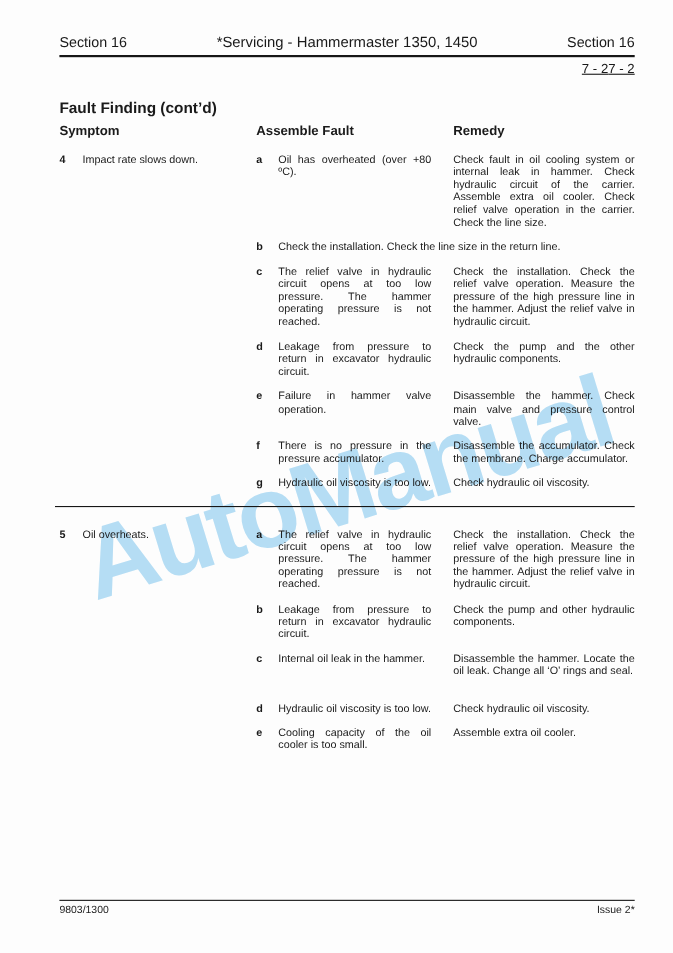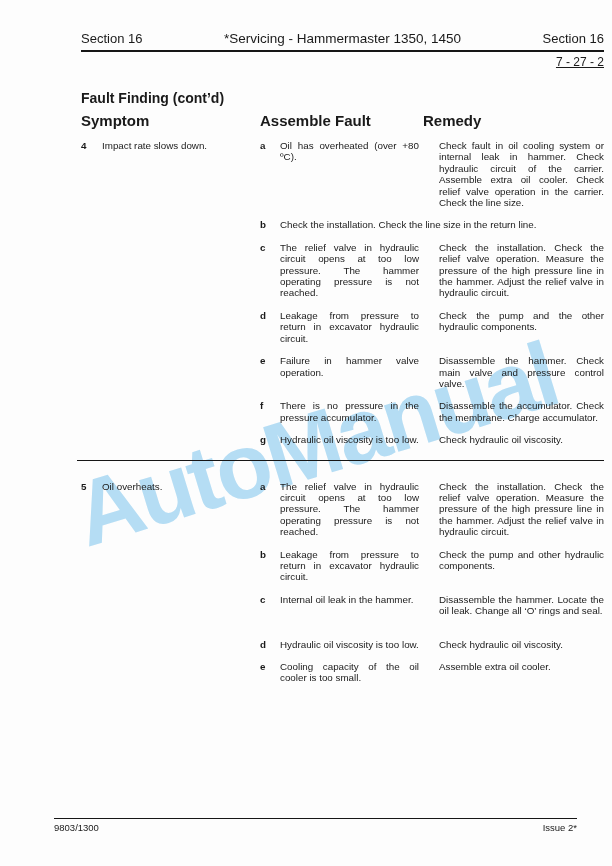--- a/index.html
+++ b/index.html
@@ -32,21 +32,20 @@
     white-space: nowrap;
     line-height: 1;
     user-select: none;
   }
   .content {
     position: absolute;
     left: 54px;
     top: 0;
     width: 523px;
     z-index: 1;
-    margin-left: 27px;
   }
   
   .hdr {
     position: relative;
     padding-top: 31px;
     padding-bottom: 4px;
     border-bottom: 2px solid #161616;
     display: flex;
     justify-content: space-between;
     align-items: baseline;
@@ -68,26 +67,26 @@
   }
   .heading {
     margin-top: 21px;
     font-size: 14px;
     font-weight: bold;
   }
   .colheads {
     position: relative;
     margin-top: 6px;
     height: 14px;
-    font-size: 15px;
+    font-size: 12px;
     font-weight: bold;
   }
   .colheads .ch-sym    { position: absolute; left: 0; }
   .colheads .ch-fault  { position: absolute; left: 179px; }
-  .colheads .ch-remedy { position: absolute; left: 342px; text-align: center; }
+  .colheads .ch-remedy { position: absolute; left: 358px; text-align: center; }
   
   .section {
     display: flex;
     font-size: 9.8px;
     line-height: 11.4px;
   }
   .sec4 { margin-top: 14px; }
   .sym-num  { width: 21px; font-weight: bold; }
   .sym-text { width: 158px; padding-right: 10px; }
   .items { flex: 1; }

